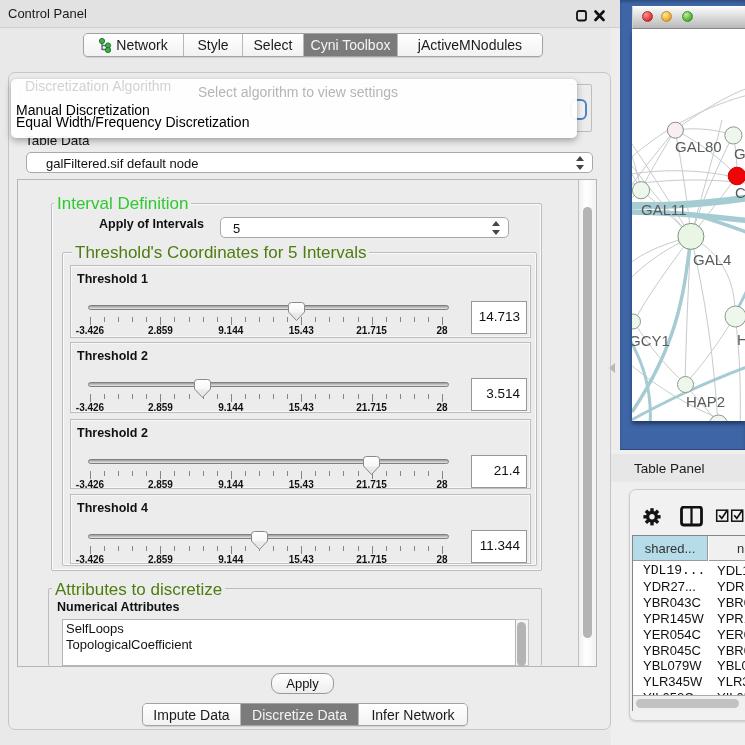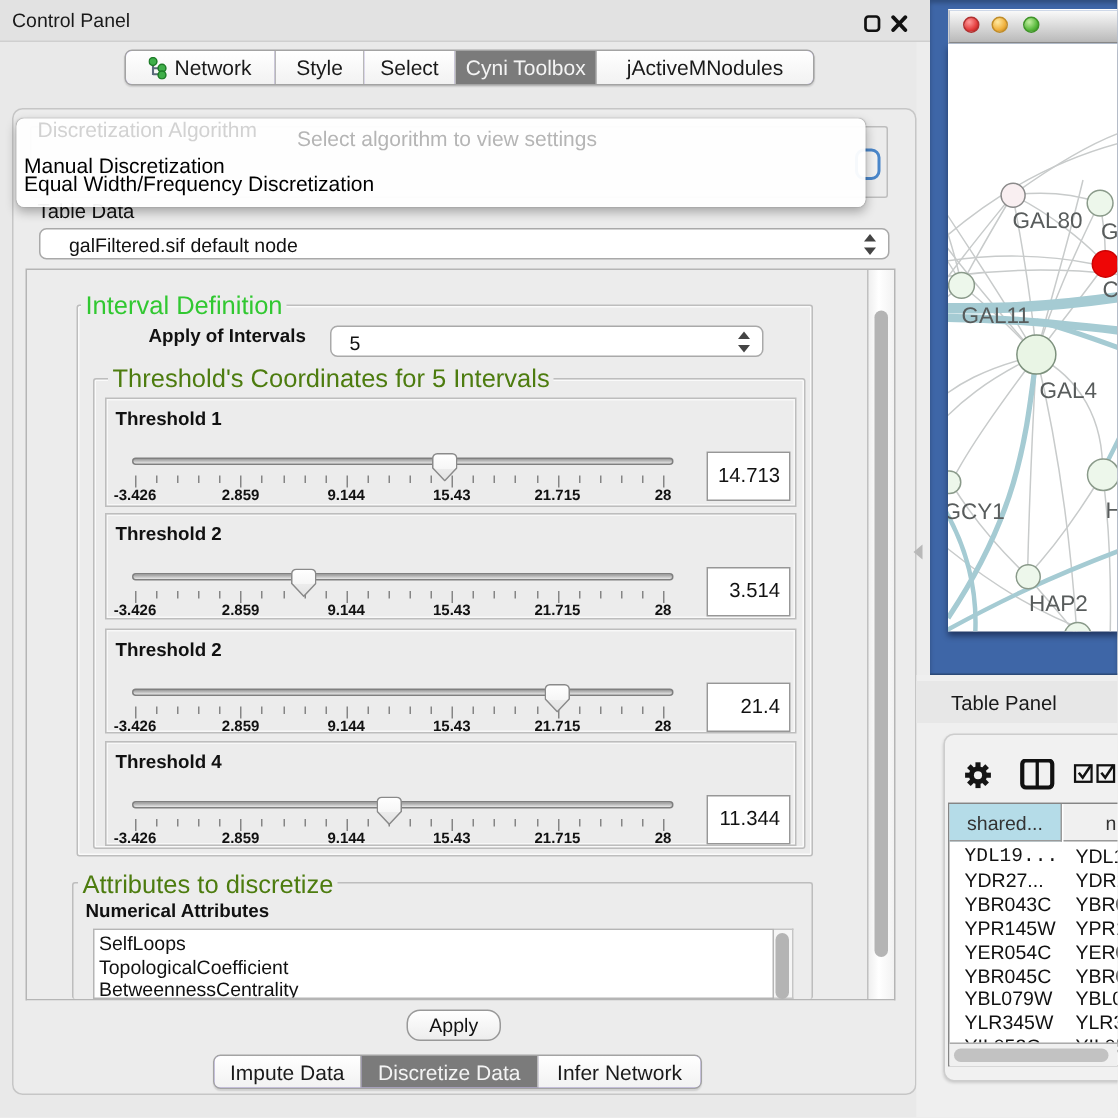--- a/index.html
+++ b/index.html
@@ -314,21 +314,20 @@
     <div class="vbox">11.344</div>
   </div>
   </div>
 
 <div class="abs group" style="left:48px;top:588px;width:494px;height:78px;border-bottom:none;box-shadow:none;"></div>
 <div class="abs gtitle blue" style="left:52px;top:580px;">Attributes to discretize</div>
 <div class="abs bold13" style="left:57px;top:600px;">Numerical Attributes</div>
 <div class="abs" id="attrlist" style="left:62px;top:619px;width:454px;height:47px;">
   <div>SelfLoops</div>
   <div>TopologicalCoefficient</div>
-  <div>BetweennessCentrality</div>
 </div>
 <div class="abs" style="left:516px;top:619px;width:13px;height:47px;background:#f5f5f5;border:1px solid #c5c5c5;border-left:none;">
     <div style="position:absolute;left:1px;top:2px;width:9px;height:44px;background:#b4b4b4;border-radius:5px;"></div>
   </div>
 
 <div class="abs" style="left:18px;top:667px;width:578px;height:26px;background:#ececec;"></div>
 <div class="abs btn" style="left:271px;top:673px;width:63px;height:21px;padding-top:2px;">Apply</div>
 
 <div class="abs seg" style="left:142px;top:703px;height:23px;">
   <div class="s" style="width:98px;">Impute Data</div>

